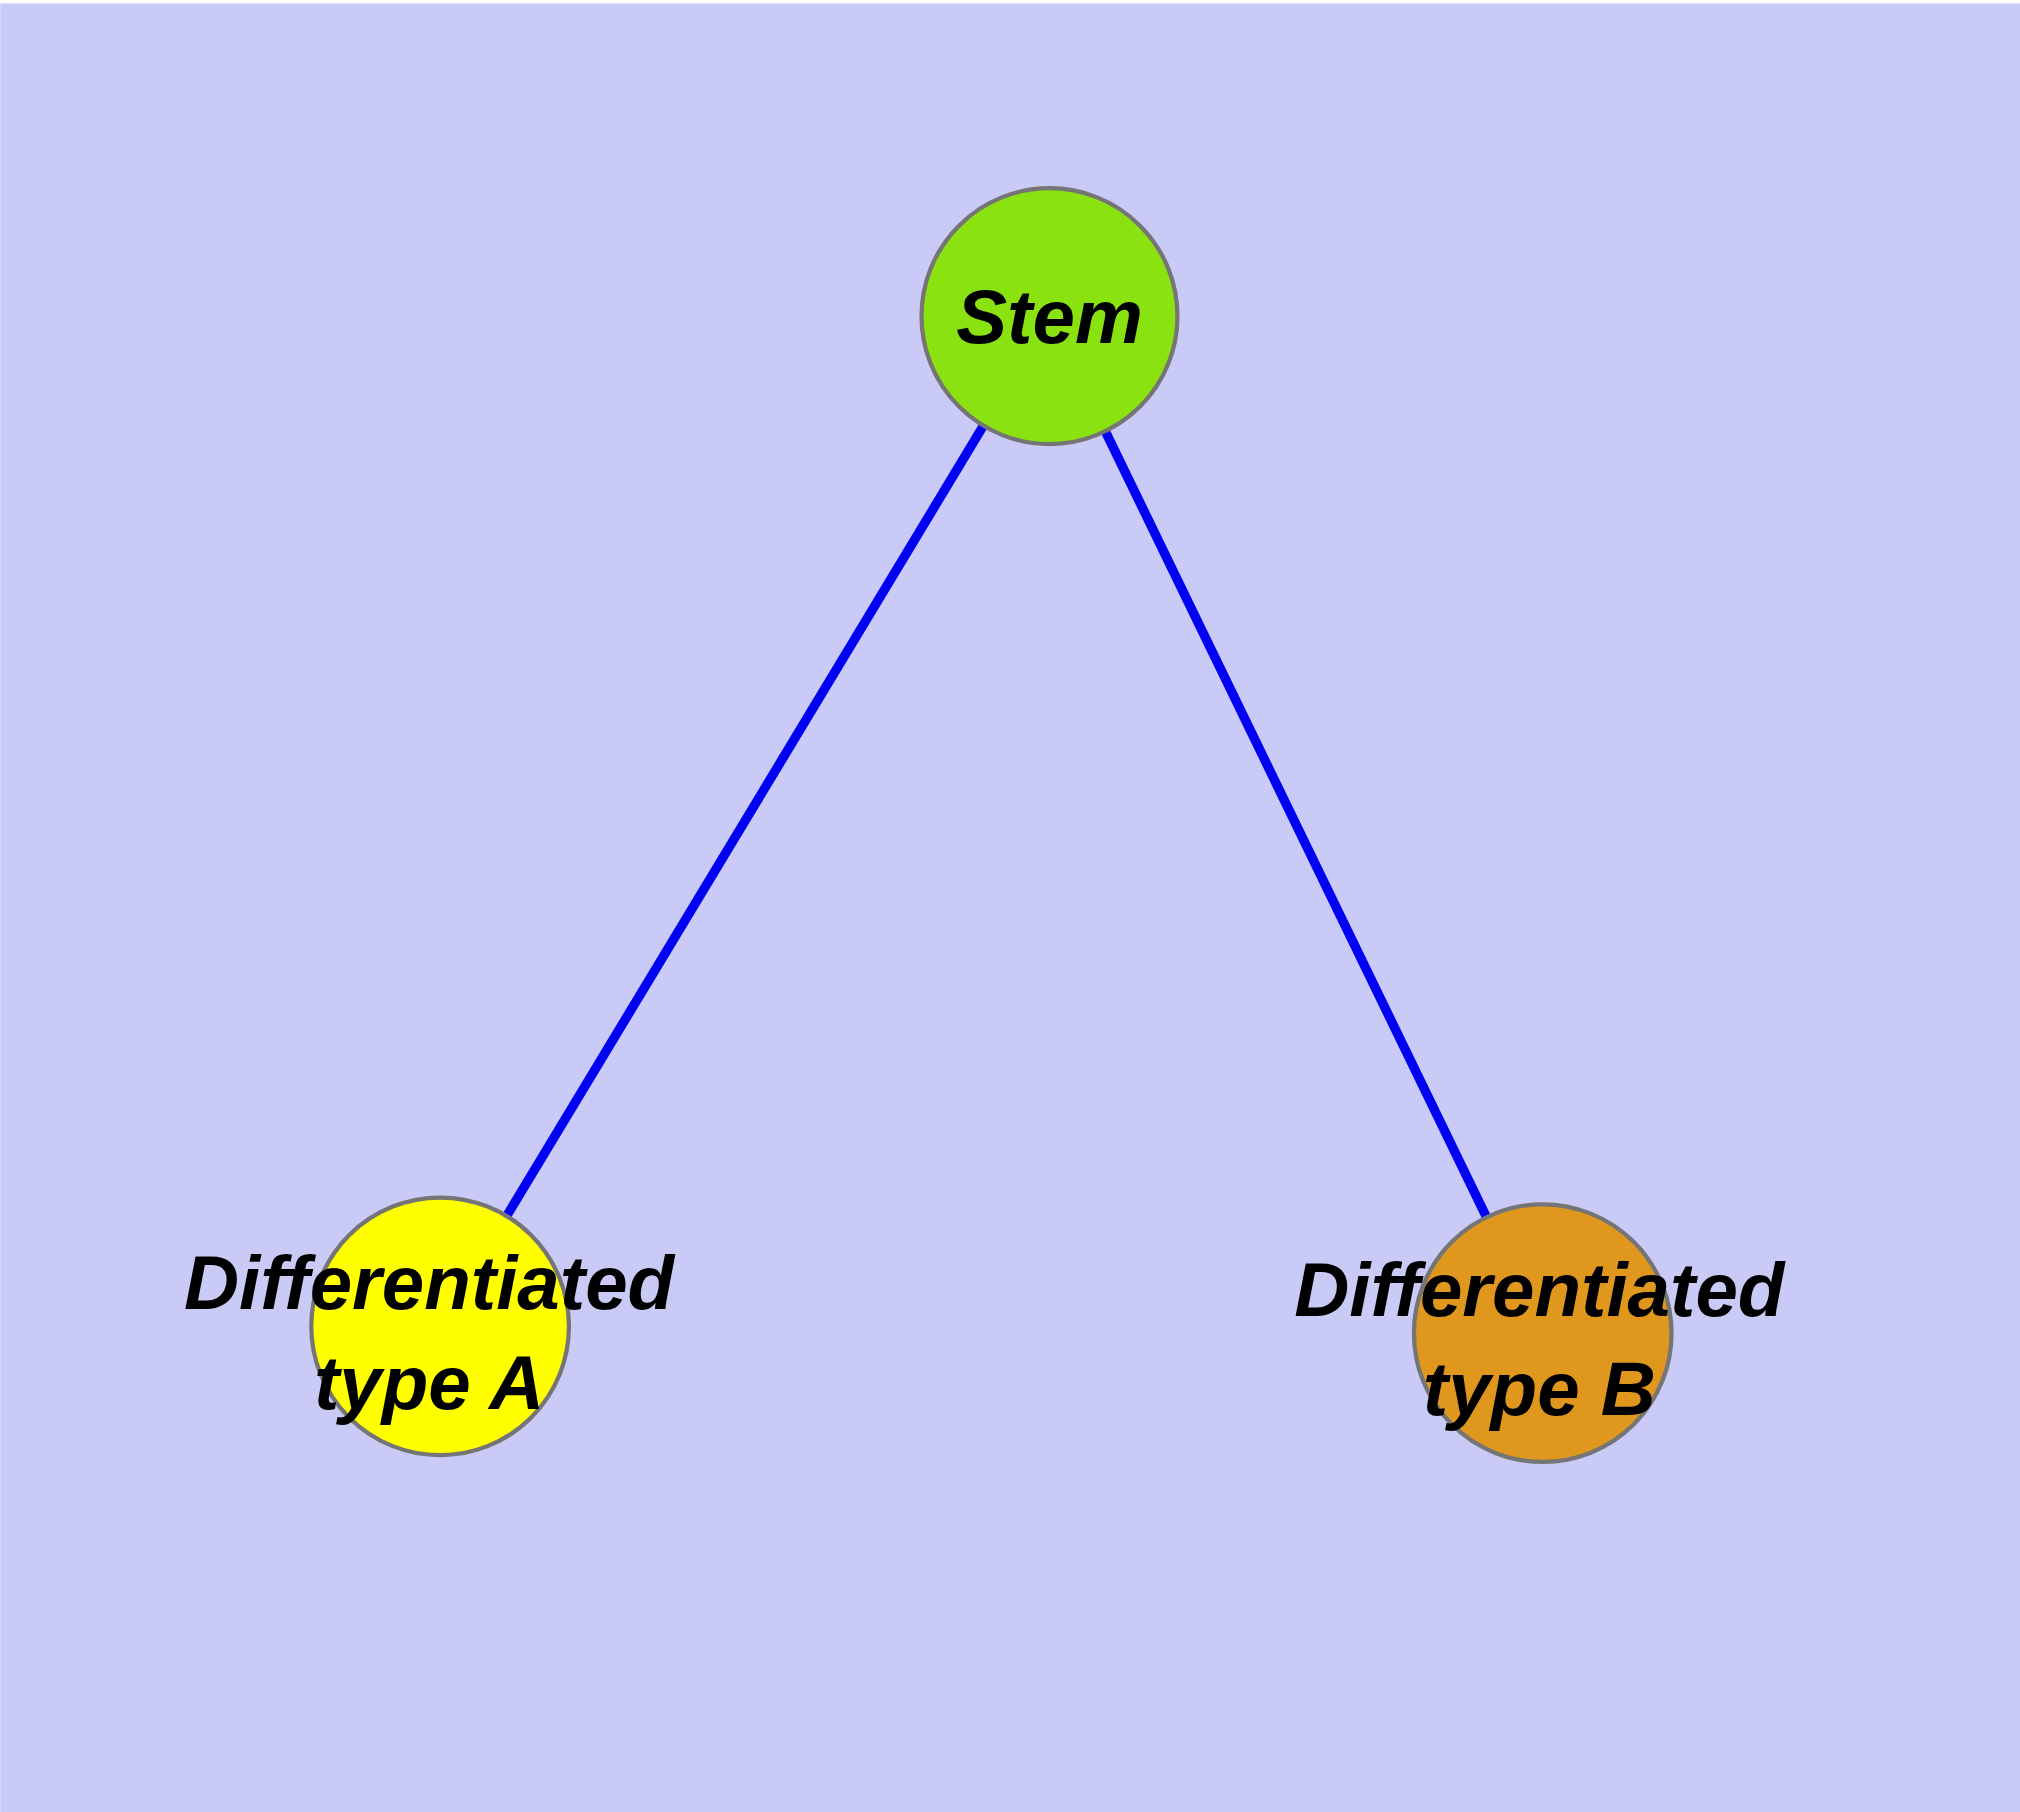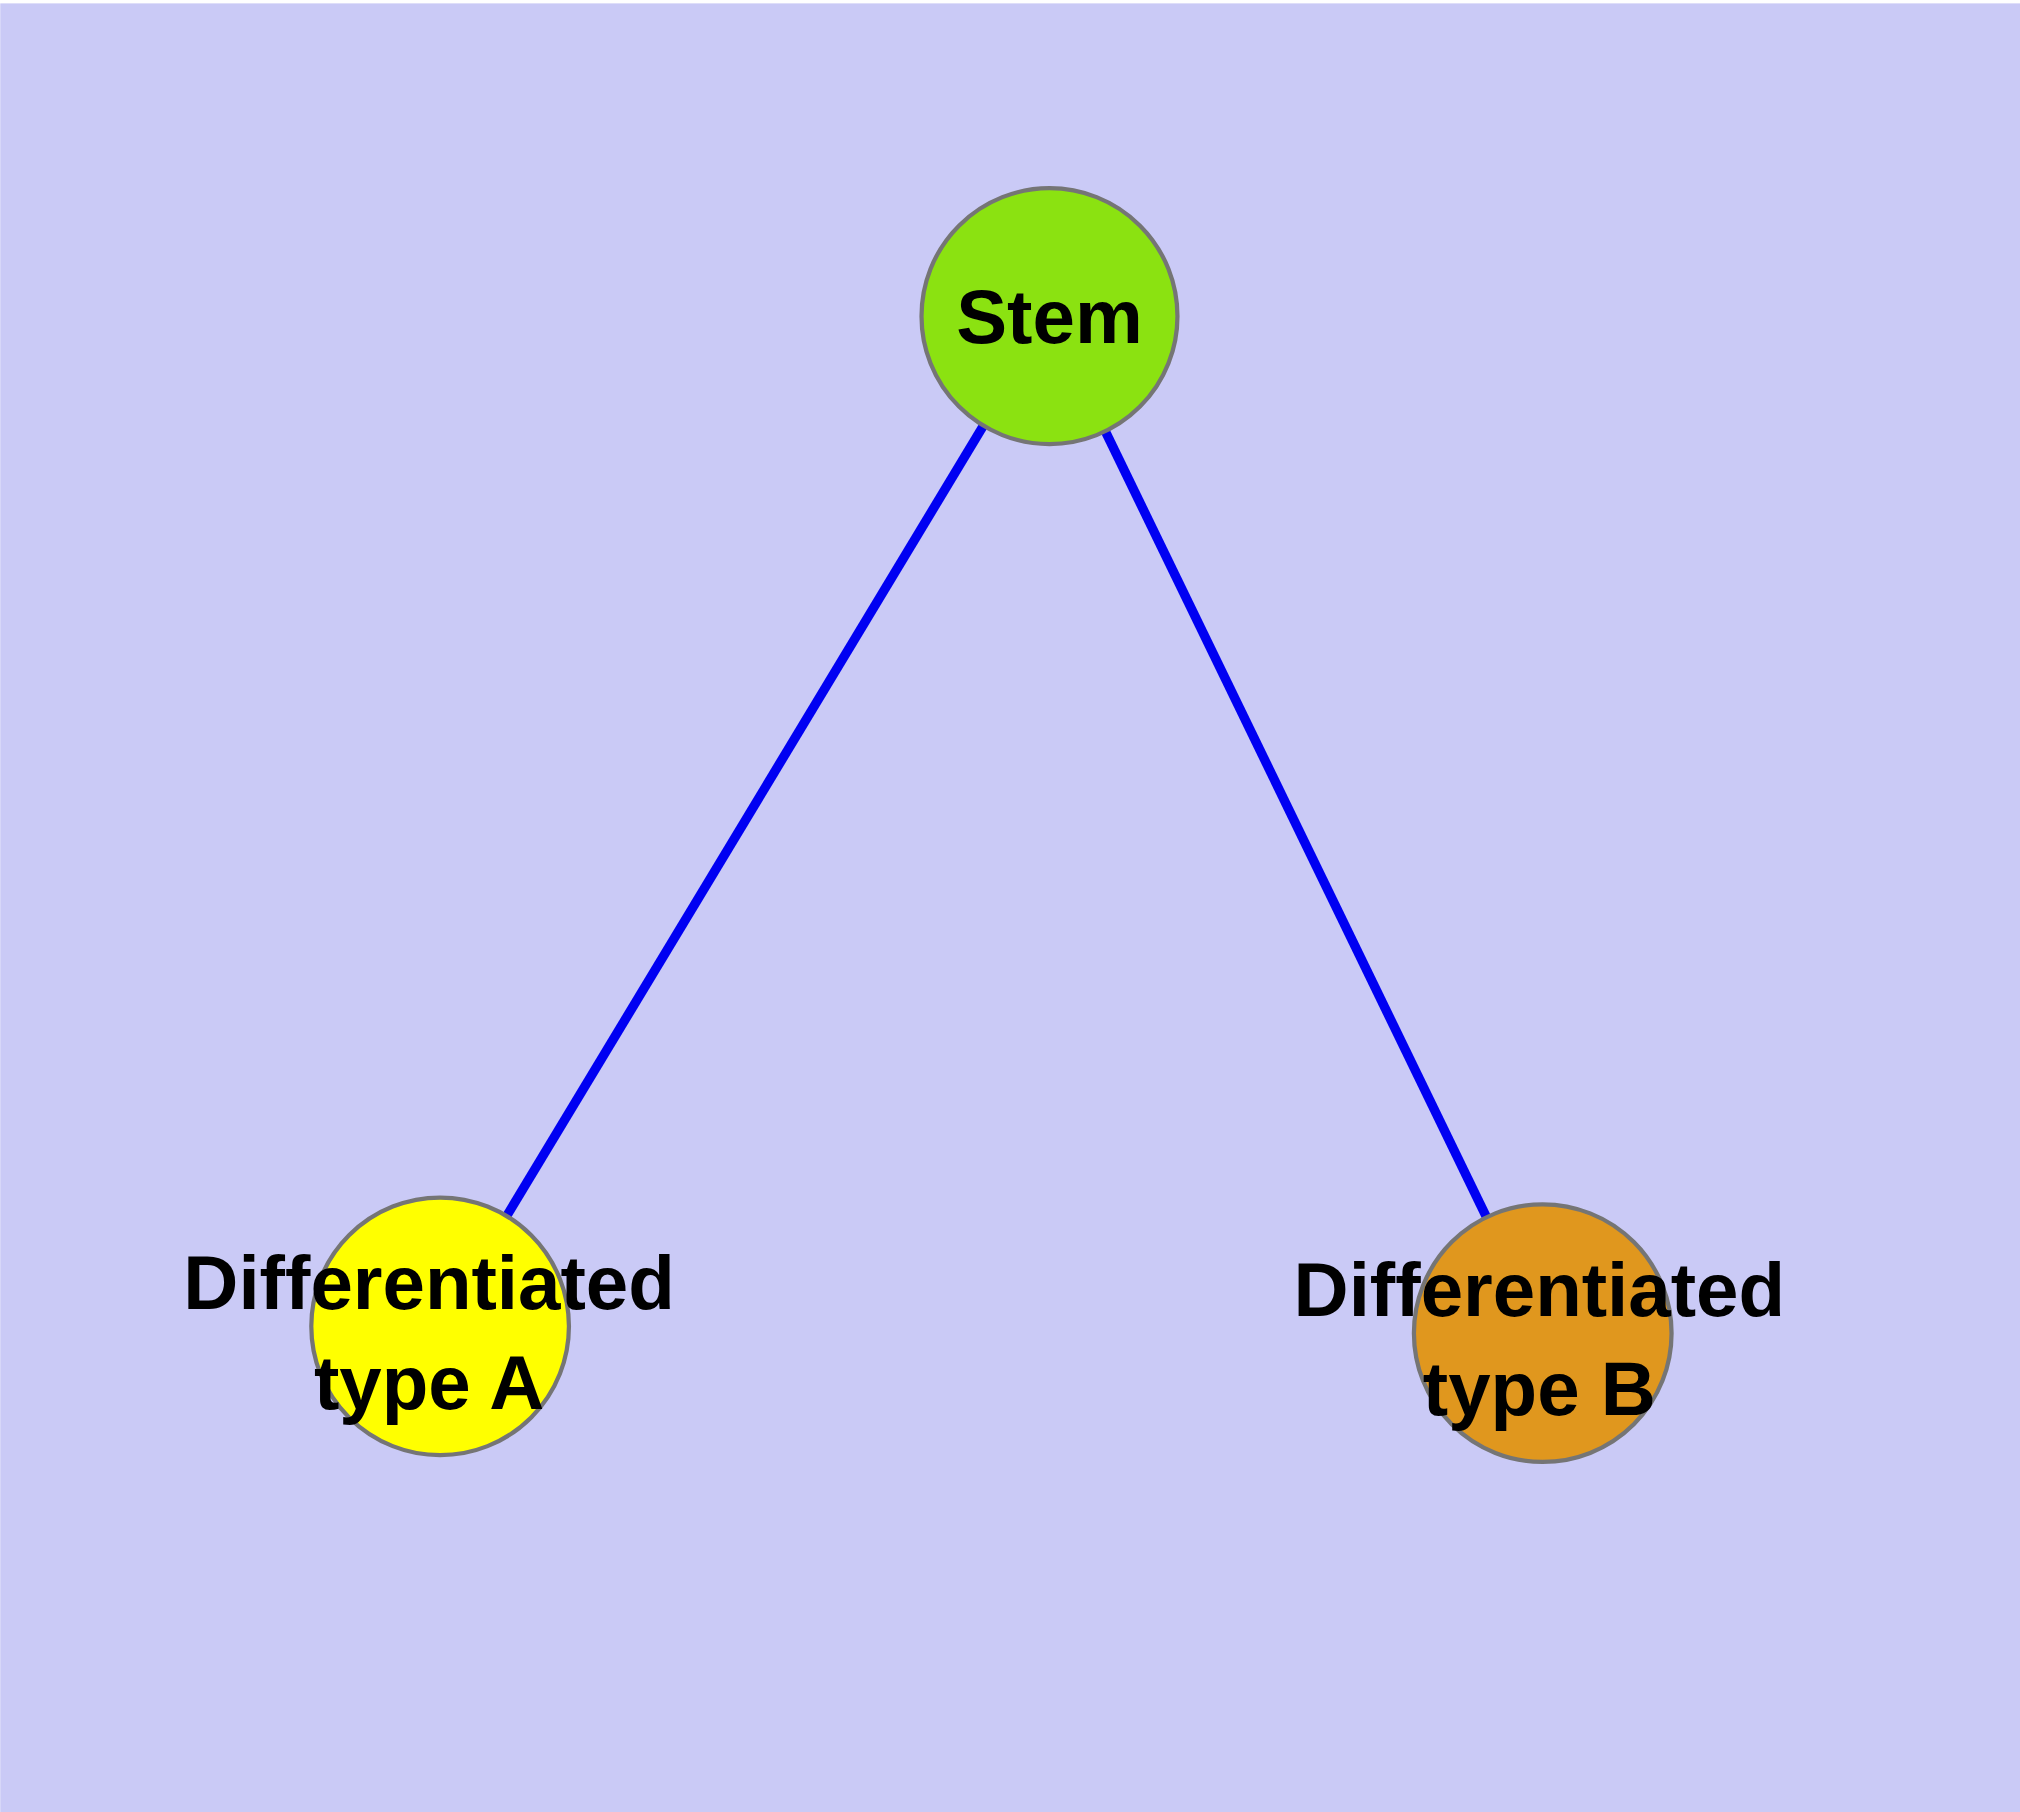--- a/index.html
+++ b/index.html
@@ -7,20 +7,21 @@
     padding: 0;
     background: #ffffff;
   }
   .canvas {
     position: relative;
     width: 2021px;
     height: 1812px;
     background: #ffffff;
     overflow: hidden;
     font-family: "Liberation Sans", sans-serif;
+    font-style: italic;
   }
   svg.diagram {
     position: absolute;
     left: 0;
     top: 0;
     display: block;
   }
   .node-label {
     font-family: "Liberation Sans", sans-serif;
     font-weight: bold;

